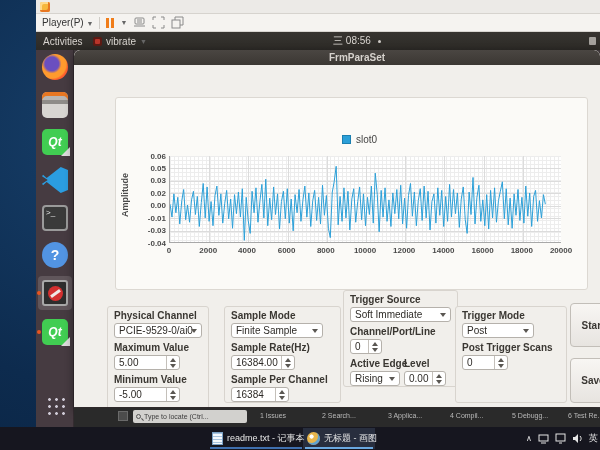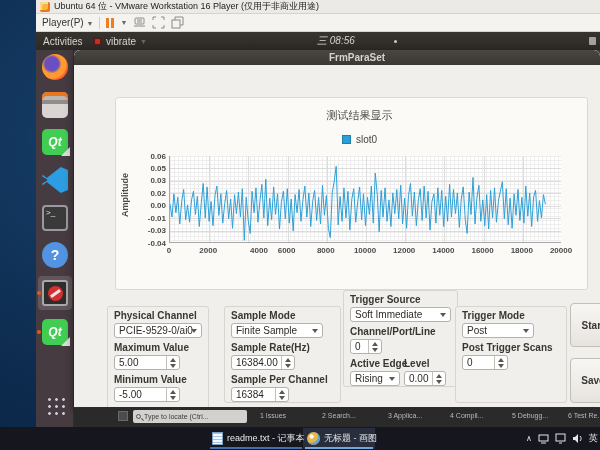--- a/index.html
+++ b/index.html
@@ -128,21 +128,20 @@
 </head>
 <body>
 
 <div class="stage">
 
   <div class="abs" style="left:0;top:0;width:36px;height:450px;"></div>
 
   <div class="abs vm-win">
     <div class="abs vm-titlebar">
       <span class="vmw-logo"></span>
-      <span>Ubuntu 64 位 - VMware Workstation 16 Player (仅用于非商业用途)</span>
     </div>
     <div class="abs vm-toolbar">
       <span><span>Player(P)</span> <span class="tb-arrow">▼</span></span>
       <span class="tb-sep"></span>
       <span class="pause-bars">
           <i></i>
           <i></i>
         </span>
       <span class="tb-arrow">▼</span>
       <svg class="tb-icon" viewBox="0 0 13 13" fill="none" stroke="#8a8a8a">
@@ -163,21 +162,21 @@
     <div class="item" style="left:2px;">
       <span>Activities</span>
     </div>
     <div class="item" style="left:52px;">
       <span class="appmenu-ico">
           <i></i>
         </span>
       <span>vibrate</span>
       <span class="tb-arrow">▼</span>
     </div>
-    <div class="item" style="left:276px;width:90px;justify-content:space-between;font-style:italic;">
+    <div class="item" style="left:276px;width:90px;justify-content:center;">
       <span>三 08:56</span>
       <span class="clock-dot"></span>
     </div>
     <span class="status-sliver"></span>
   </div>
 
   <div class="abs u-desktop"></div>
 
   <div class="abs dock">
     <div class="ic ic-firefox" style="top:4px;"></div>
@@ -201,21 +200,20 @@
     <div class="dot" style="top:280px;"></div>
     <div class="show-apps" style="top:345px;"></div>
   </div>
 
   <div class="abs frm">
     <div class="frm-titlebar">
       <span>FrmParaSet</span>
     </div>
 
     <div class="chart-box">
-      <div class="chart-title">测试结果显示</div>
       <div class="legend-row">
         <span class="legend-swatch" style="background: rgb(43, 159, 216);"></span>
         <span>slot0</span>
       </div>
       <div class="plot">
           <div class="gh" style="top:12.428571428571429px"></div>
           <div class="gh" style="top:24.857142857142858px"></div>
           <div class="gh" style="top:37.285714285714285px"></div>
           <div class="gh" style="top:49.714285714285715px"></div>
           <div class="gh" style="top:62.142857142857146px"></div>
@@ -237,21 +235,21 @@
     <span class="ytick" style="top:53.5px">0.06</span>
         <span class="ytick" style="top:65.92857142857143px">0.05</span>
         <span class="ytick" style="top:78.35714285714286px">0.03</span>
         <span class="ytick" style="top:90.78571428571428px">0.02</span>
         <span class="ytick" style="top:103.21428571428572px">0.00</span>
         <span class="ytick" style="top:115.64285714285714px">-0.01</span>
         <span class="ytick" style="top:128.07142857142856px">-0.03</span>
         <span class="ytick" style="top:140.5px">-0.04</span>
         <span class="xtick" style="left:38px">0</span>
         <span class="xtick" style="left:77.2px">2000</span>
-        <span class="xtick" style="left:128px">4000</span>
+        <span class="xtick" style="left:116px">4000</span>
         <span class="xtick" style="left:155.6px">6000</span>
         <span class="xtick" style="left:194.8px">8000</span>
         <span class="xtick" style="left:234px">10000</span>
         <span class="xtick" style="left:273.2px">12000</span>
         <span class="xtick" style="left:312.4px">14000</span>
         <span class="xtick" style="left:351.6px">16000</span>
         <span class="xtick" style="left:390.8px">18000</span>
         <span class="xtick" style="left:430px">20000</span>
       </div>
 

